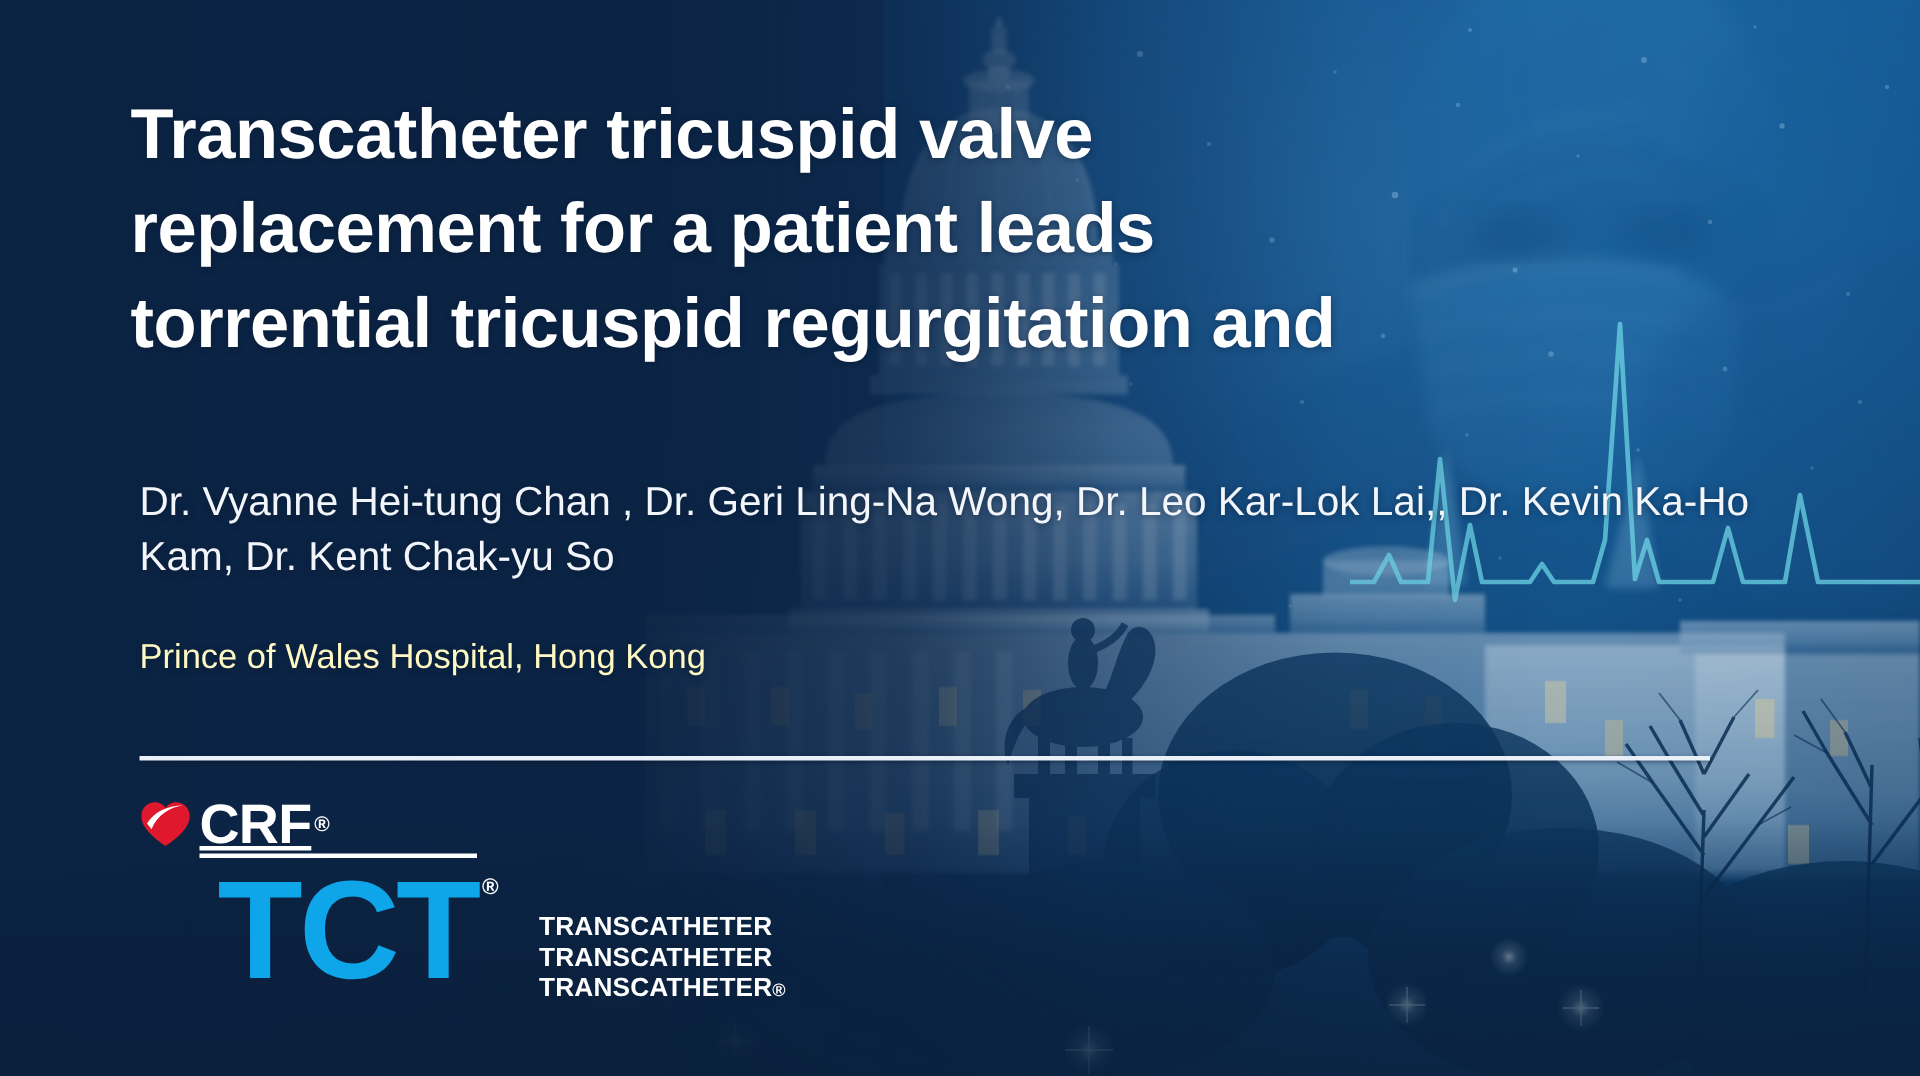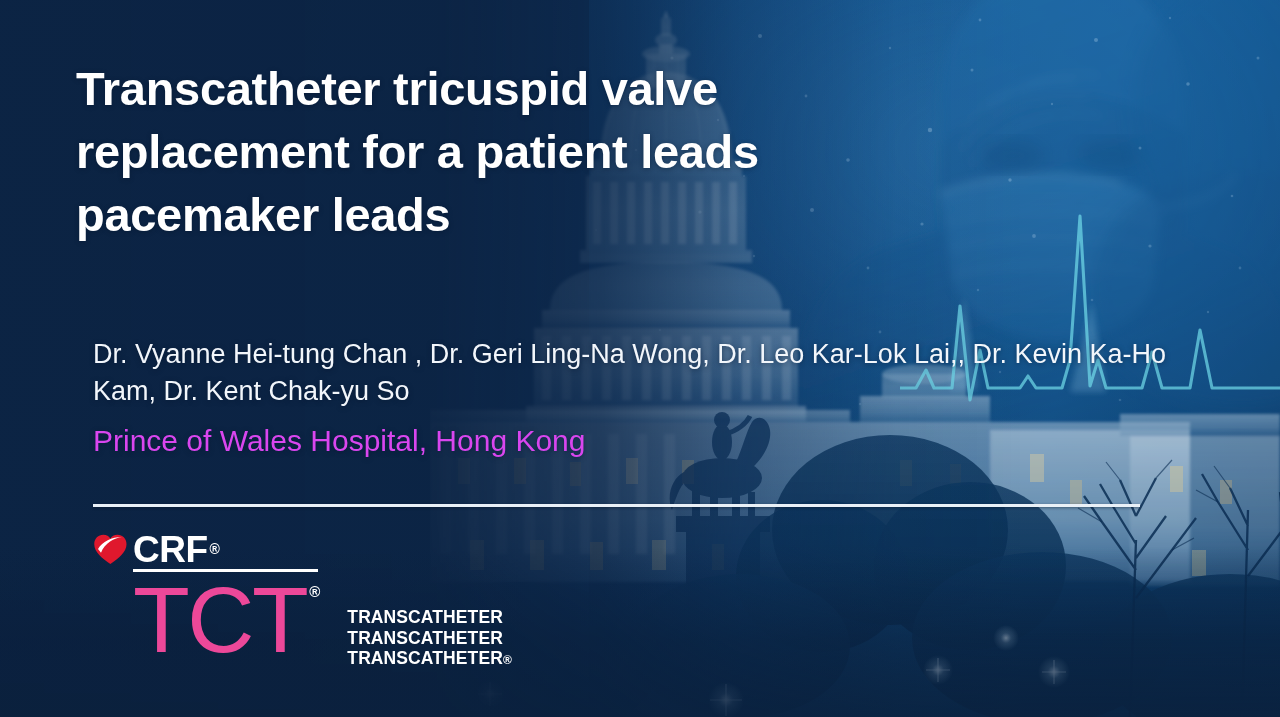--- a/index.html
+++ b/index.html
@@ -76,80 +76,80 @@
   }
   #bg-bottomveil {
     top:auto; height:170px; bottom:0;
     background:linear-gradient(180deg, rgba(8,28,56,0) 0%, rgba(9,30,58,.55) 55%, rgba(10,32,60,.8) 100%);
   }
 
   
   #content { position:absolute; inset:0; }
 
   #title-block {
-    position:absolute; left:76px; top:57px; width:1030px;
+    position:absolute; left:87px; top:57px; width:1030px;
   }
   .title-line {
     font-size:47px;
     line-height:63px;
     font-weight:bold;
     color:#ffffff;
     letter-spacing:-.3px;
     white-space:nowrap;
     text-shadow:0 1px 5px rgba(5,20,42,.45);
   }
 
   #authors {
-    position:absolute; left:93px; top:336px; width:1090px;
+    position:absolute; left:93px; top:316px; width:1090px;
     font-size:27px;
     line-height:36.5px;
     color:#f2f6fb;
     font-weight:normal;
     text-shadow:0 1px 5px rgba(5,20,42,.5);
   }
 
   #affiliation {
     position:absolute; left:93px; top:424px;
-    font-size:30px;
-    color:#d946ef;
+    font-size:23px;
+    color:#fef9c3;
     text-shadow:0 1px 5px rgba(5,20,42,.5);
   }
 
   
   #divider {
     position:absolute; left:93px; top:504px;
     width:1047px; height:3px;
     background:#e9f0f7;
     box-shadow:0 1px 3px rgba(4,16,34,.45);
   }
 
   
   #logo-lockup { position:absolute; left:90px; top:524px; width:470px; height:150px; }
 
   #crf-row { position:absolute; left:2px; top:4px; height:42px; display:flex; align-items:center; }
   #crf-heart { width:36px; height:36px; margin-right:5px; display:block; }
   #crf-heart svg { width:100%; height:100%; display:block; }
   #crf-word {
     font-size:37px; font-weight:bold; color:#ffffff;
-    letter-spacing:-.5px; line-height:37px;
+    letter-spacing:-.5px; line-height:37px;text-decoration:underline;
   }
   #crf-reg {
     font-size:14px; font-weight:bold; color:#ffffff;
     vertical-align:super; margin-left:2px; line-height:14px;
   }
 
   #logo-rule {
     position:absolute; left:43px; top:45px;
     width:185px; height:3px; background:#ffffff;
   }
 
   #tct-row { position:absolute; left:43px; top:54px; display:flex; align-items:flex-start; }
   #tct-word {
-    font-size:93px; font-weight:normal; color:#ec4899;
-    line-height:84px; letter-spacing:-2.5px;
+    font-size:93px; font-weight:bold; color:#0ea5e9;
+    line-height:84px; letter-spacing:-2.5px;margin-left:12px;
   }
   #tct-reg {
     font-size:15px; font-weight:bold; color:#ffffff;
     margin-left:3px; margin-top:6px; line-height:15px;
   }
   #tct-tagline {
     margin-left:27px; margin-top:29px;
     font-size:17.5px; font-weight:bold; color:#ffffff;
     line-height:20.5px; letter-spacing:.1px;
   }
@@ -484,21 +484,21 @@
   </div>
 
   <div class="bg-layer" id="bg-leftveil"></div>
   <div class="bg-layer" id="bg-bottomveil"></div>
 
   <div id="content">
 
     <div id="title-block">
       <div class="title-line">Transcatheter tricuspid valve</div>
       <div class="title-line">replacement for a patient leads</div>
-      <div class="title-line">pacemaker leads</div>
+      <div class="title-line">torrential tricuspid regurgitation and</div>
     </div>
 
     <div id="authors">Dr. Vyanne Hei-tung Chan , Dr. Geri Ling-Na Wong, Dr. Leo Kar-Lok Lai,, Dr. Kevin Ka-Ho Kam, Dr. Kent Chak-yu So</div>
 
     <div id="affiliation">Prince of Wales Hospital, Hong Kong</div>
 
     <div id="divider"></div>
 
     <div id="logo-lockup">
 

